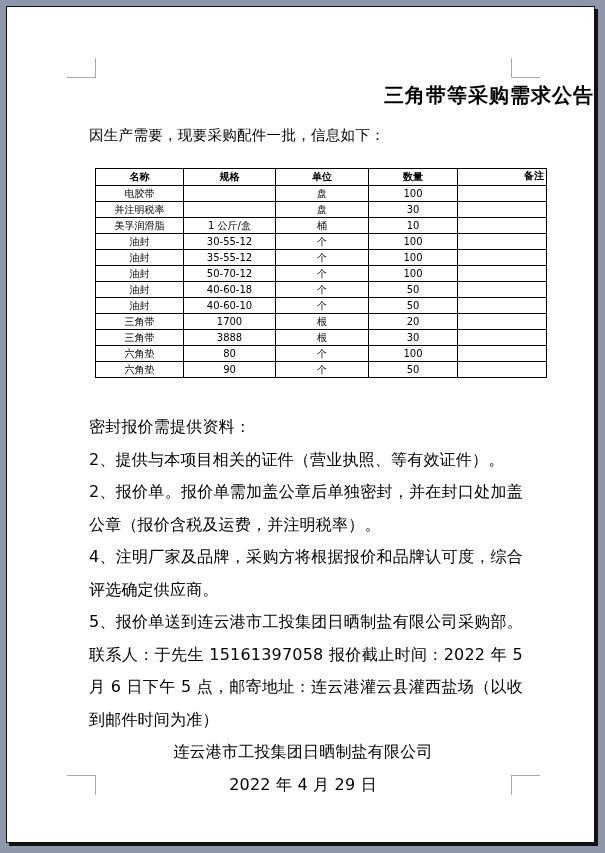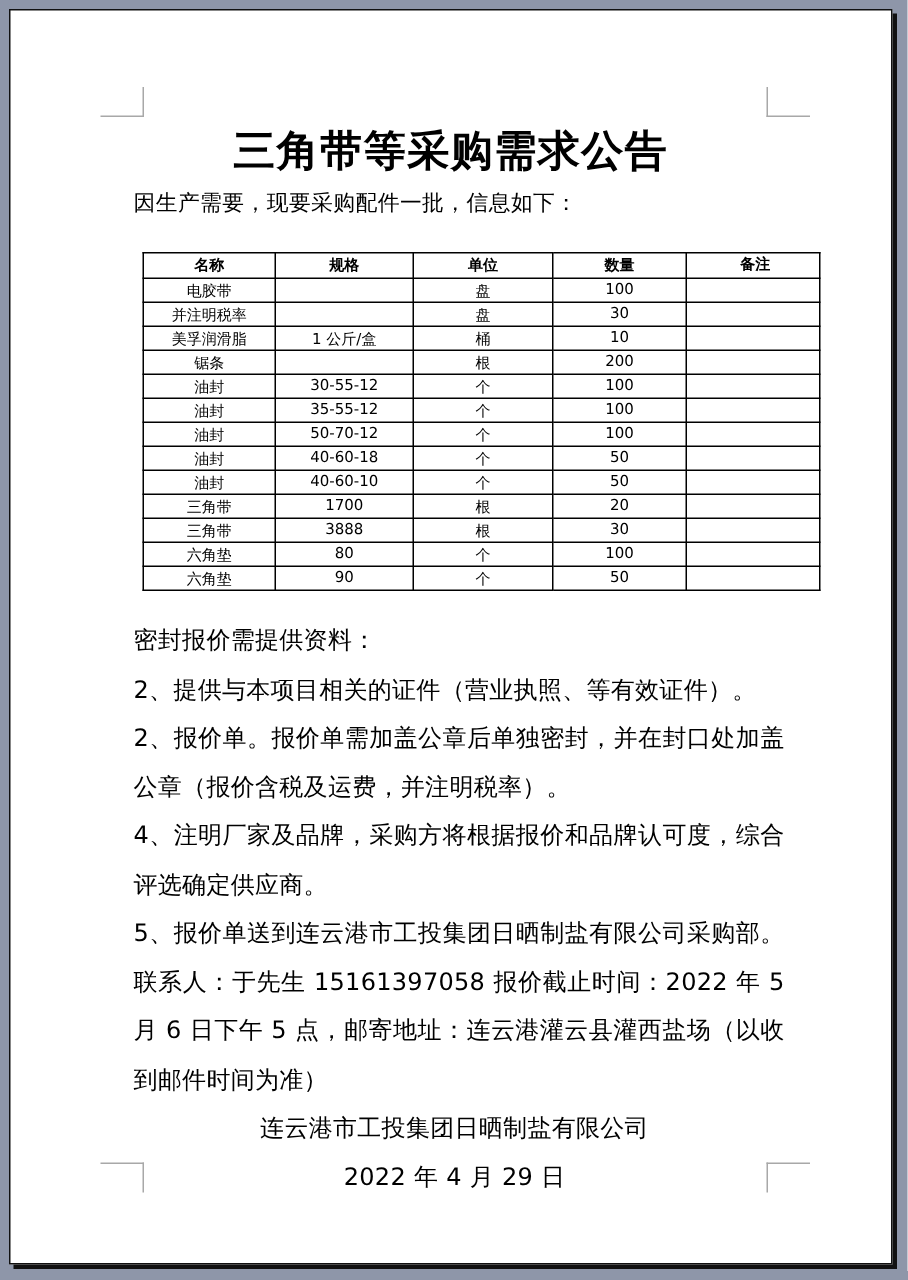--- a/index.html
+++ b/index.html
@@ -18,41 +18,41 @@
     border:1px solid #111111;
     box-shadow:3px 3px 0 #111111;
   }
   .crop { position:absolute; width:28px; height:19px; }
   .crop.tl { left:60px; top:51px;  border-right:1px solid #a8a8a8; border-bottom:1px solid #a8a8a8; }
   .crop.tr { left:504px; top:51px; border-left:1px solid #a8a8a8;  border-bottom:1px solid #a8a8a8; }
   .crop.bl { left:60px; top:768px; border-right:1px solid #a8a8a8; border-top:1px solid #a8a8a8; }
   .crop.br { left:504px; top:768px; border-left:1px solid #a8a8a8;  border-top:1px solid #a8a8a8; }
   .doc-title {
     position:absolute; left:0; top:75px; width:100%;
-    text-align:center; font-size:28px; font-weight:bold; letter-spacing:1px;
+    text-align:right; font-size:20px; font-weight:bold; letter-spacing:1px;
   }
   .intro {
     position:absolute; left:82px; top:119px;
     font-size:14.5px; letter-spacing:0.3px;
   }
   table.items {
     position:absolute; left:88px; top:161px;
     border-collapse:collapse; table-layout:fixed;
     width:451px;
     padding-left:37px;
   }
   table.items th, table.items td {
     border:1px solid #000;
     font-size:10px; font-family:"DejaVu Sans","Liberation Sans",sans-serif;
     height:15px; padding:0 2px;
     text-align:center; vertical-align:middle;
     overflow:hidden; white-space:nowrap;
   }
   table.items th { font-weight:bold; height:16px; }
-  table.items th.remark-h { text-align:center; vertical-align:top; padding-left:5px; }
+  table.items th.remark-h { text-align:right; vertical-align:top; padding-left:5px; }
   .notes {
     position:absolute; left:82px; top:404px; width:434px;
     font-size:16px; line-height:32.5px; letter-spacing:0.2px;
     text-align:justify;
   }
   .notes p { margin:0; }
   .notes p.sig { text-align:center; padding-right:6px; }
 </style>
 </head>
 <body>
@@ -105,27 +105,20 @@
 
         <tr>
           <td>美孚润滑脂</td>
           <td>1 公斤/盒</td>
           <td>桶</td>
           <td>10</td>
           <td></td>
         </tr>
 
 
-        <tr>
-          <td>锯条</td>
-          <td></td>
-          <td>根</td>
-          <td>200</td>
-          <td></td>
-        </tr>
 
         <tr>
           <td>油封</td>
           <td>30-55-12</td>
           <td>个</td>
           <td>100</td>
           <td></td>
         </tr>
 
         <tr>

